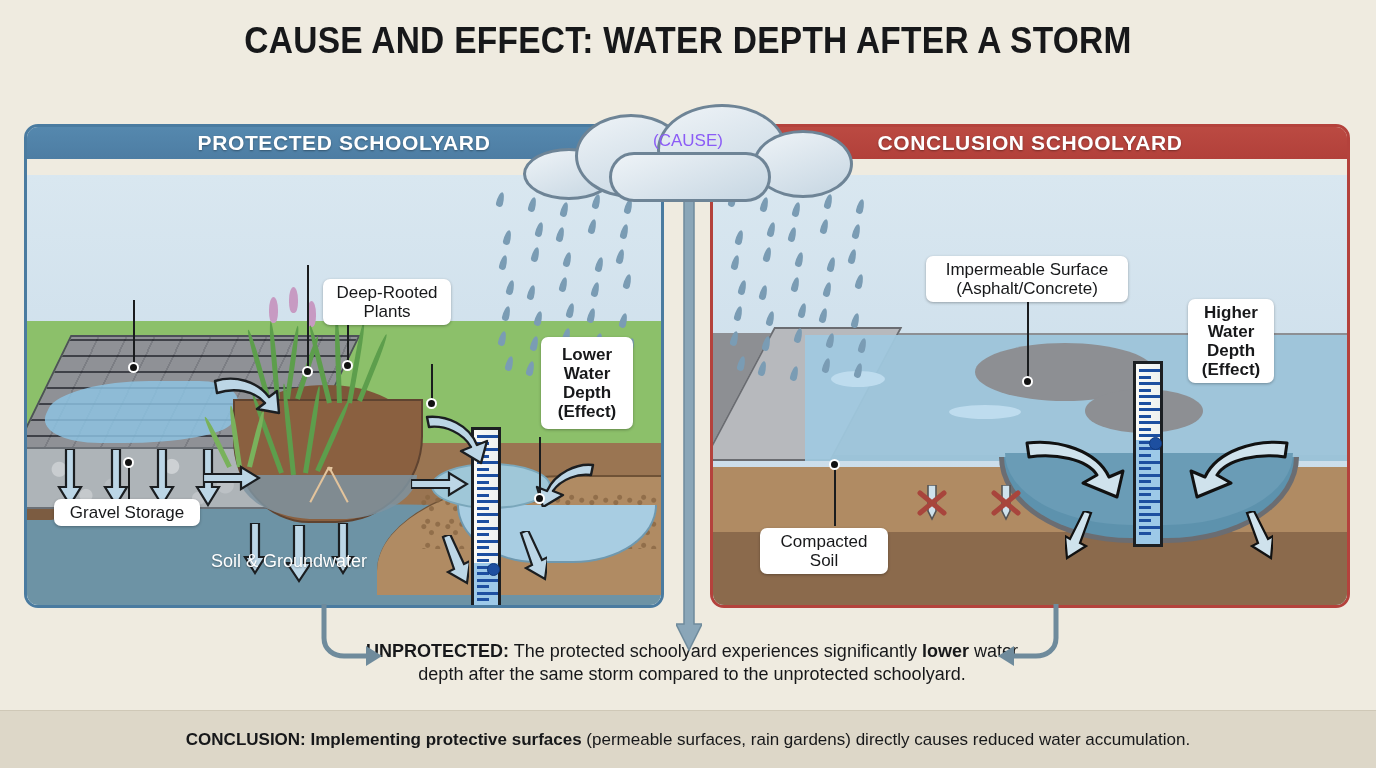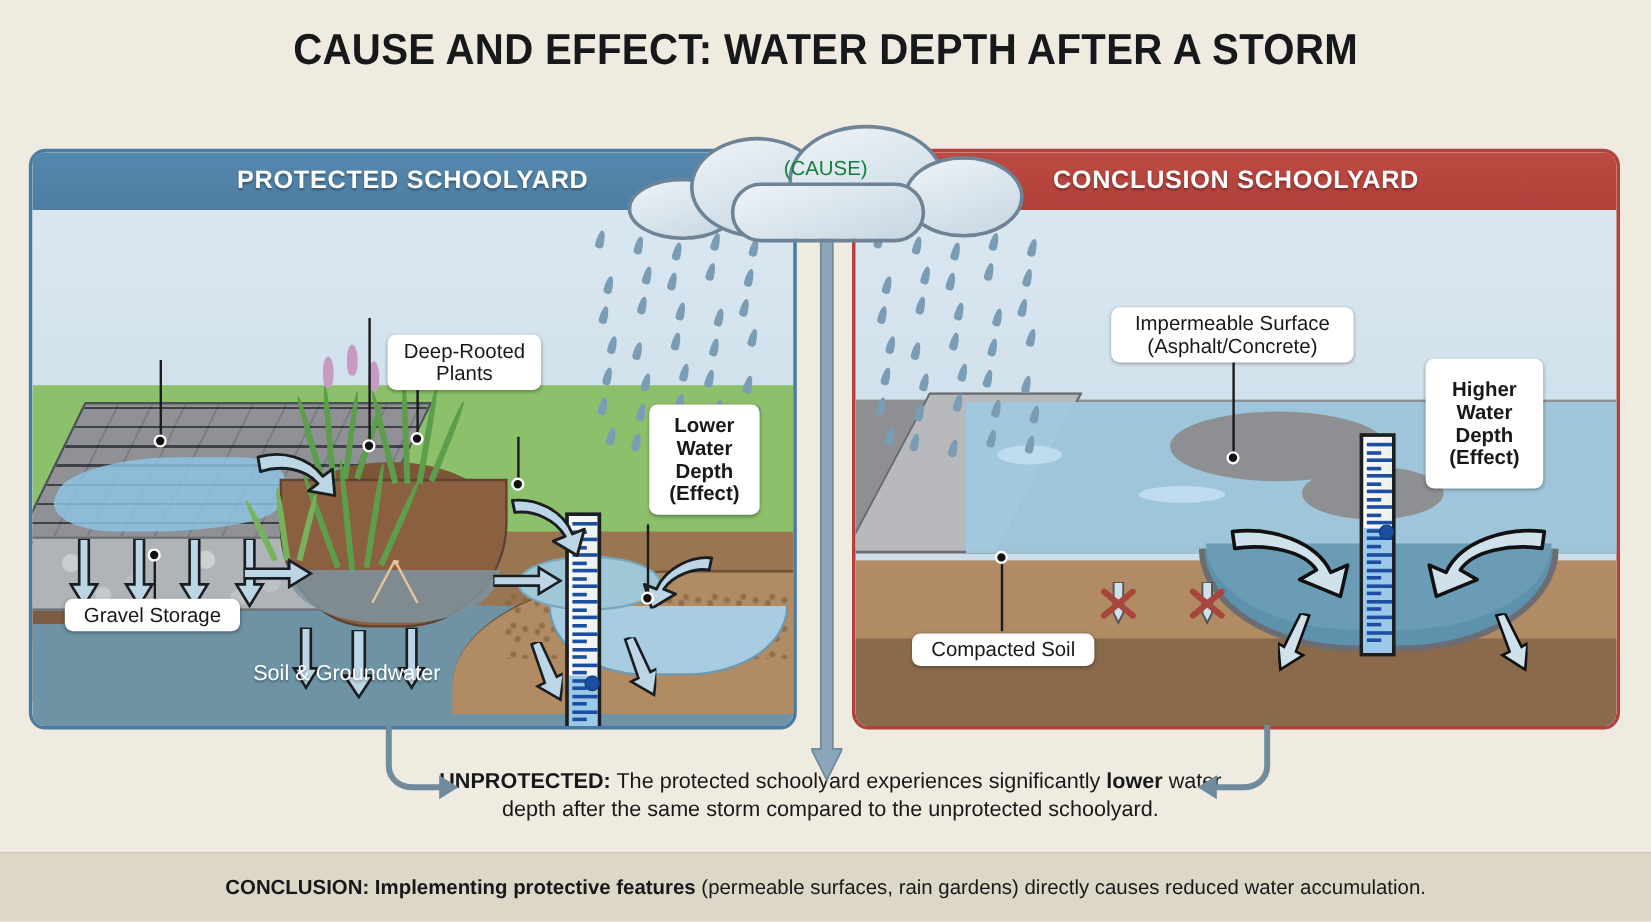--- a/index.html
+++ b/index.html
@@ -22,21 +22,21 @@
   }
 
   
   .panel {
     position: absolute; top: 124px; height: 484px;
     border-radius: 14px; overflow: hidden;
   }
   .panel-left  { left: 24px;  width: 640px; border: 3px solid #4a7ba0; }
   .panel-right { left: 710px; width: 640px; border: 3px solid #b4423c; }
   .panel-head {
-    position: absolute; left: 0; top: 0; width: 100%; height: 48px;
+    position: absolute; left: 0; top: 0; width: 100%; height: 32px;
     display: flex; align-items: center; justify-content: center;
     color: #fff; font-size: 21px; font-weight: bold; letter-spacing: 0.6px;
     font-family: "Liberation Sans Narrow","Liberation Sans", sans-serif;
     text-shadow: 0 1px 2px rgba(0,0,0,.35);
   }
   .head-left  { background: linear-gradient(#5588ae,#4d7da3); }
   .head-right { background: linear-gradient(#bb4a42,#b2403a); }
   .scene { position: absolute; left: 0; top: 48px; width: 100%; height: 433px; }
   .sky { position: absolute; inset: 0; background: linear-gradient(#d9e7f0,#cfe0ec 45%,#c8dbe9); }
 
@@ -181,21 +181,21 @@
   
   .cloud { position:absolute; left:517px; top:104px; width:342px; height:96px; z-index:40; }
   .puff { position:absolute; background:linear-gradient(160deg,#eef3f7,#c6d6e2);
           border:3px solid #6e8496; border-radius:50%; }
   .cloud-label {
     position:absolute; left:0; top:28px; width:342px; text-align:center;
     z-index:45; line-height:1.05;
   }
   .cloud-label .t1 { font-size:21px; font-weight:bold; color:#17181a;
      font-family:"Liberation Sans Narrow","Liberation Sans",sans-serif; }
-  .cloud-label .t2 { font-size:17px; color:#15803d; }
+  .cloud-label .t2 { font-size:17px; color:#8b5cf6; }
 
   .rain { position:absolute; z-index:12; }
   .drop {
     position:absolute; width:7px; height:15px; background:#7a9cb4;
     border-radius:52% 52% 50% 50% / 82% 82% 22% 22%;
     transform: rotate(14deg);
   }
 
   
   .callout {
@@ -606,40 +606,40 @@
   <div class="leader" style="left:539px;top:437px;height:60px;"></div>
   <div class="leader-dot" style="left:534px;top:493px;"></div>
   <div class="callout bold" style="left:541px;top:337px;width:92px;padding:8px 10px;">Lower<br>Water<br>Depth<br>(Effect)</div>
 
   <div class="leader" style="left:1027px;top:299px;height:80px;"></div>
   <div class="leader-dot" style="left:1022px;top:376px;"></div>
   <div class="callout" style="left:926px;top:256px;width:202px;">Impermeable Surface<br>(Asphalt/Concrete)</div>
 
   <div class="leader" style="left:834px;top:464px;height:62px;"></div>
   <div class="leader-dot" style="left:829px;top:459px;"></div>
-  <div class="callout" style="left:760px;top:528px;width:152px;">Compacted Soil</div>
-
-  <div class="callout bold" style="left:1188px;top:299px;width:98px;padding:16px 10px;">Higher<br>Water<br>Depth<br>(Effect)</div>
+  <div class="callout" style="left:760px;top:528px;width:128px;">Compacted Soil</div>
+
+  <div class="callout bold" style="left:1188px;top:299px;width:86px;padding:4px 10px;">Higher<br>Water<br>Depth<br>(Effect)</div>
 
   <div class="conn" style="left:316px;top:604px;">
     <svg width="66" height="66" viewBox="0 0 66 66">
       <path d="M8 0v34c0 12 10 18 20 18h26" fill="none" stroke="#6f8b9c" stroke-width="5"></path>
       <path d="M50 42l16 10-16 10z" fill="#6f8b9c"></path>
     </svg>
   </div>
   <div class="conn" style="left:998px;top:604px;">
     <svg width="66" height="66" viewBox="0 0 66 66">
       <path d="M58 0v34c0 12-10 18-20 18H12" fill="none" stroke="#6f8b9c" stroke-width="5"></path>
       <path d="M16 42L0 52l16 10z" fill="#6f8b9c"></path>
     </svg>
   </div>
 
   <div class="obs">
     <b>UNPROTECTED:</b><span> The protected schoolyard experiences significantly </span><b>lower</b><span> water depth after the same storm compared to the unprotected schoolyard.</span>
   </div>
 
   <div class="conclusion-bar">
     <div class="conclusion">
-      <b>CONCLUSION: Implementing protective features</b><span> (permeable surfaces, rain gardens) directly causes reduced water accumulation.</span>
+      <b>CONCLUSION: Implementing protective surfaces</b><span> (permeable surfaces, rain gardens) directly causes reduced water accumulation.</span>
     </div>
   </div>
 
 </div>
 
 </body></html>

